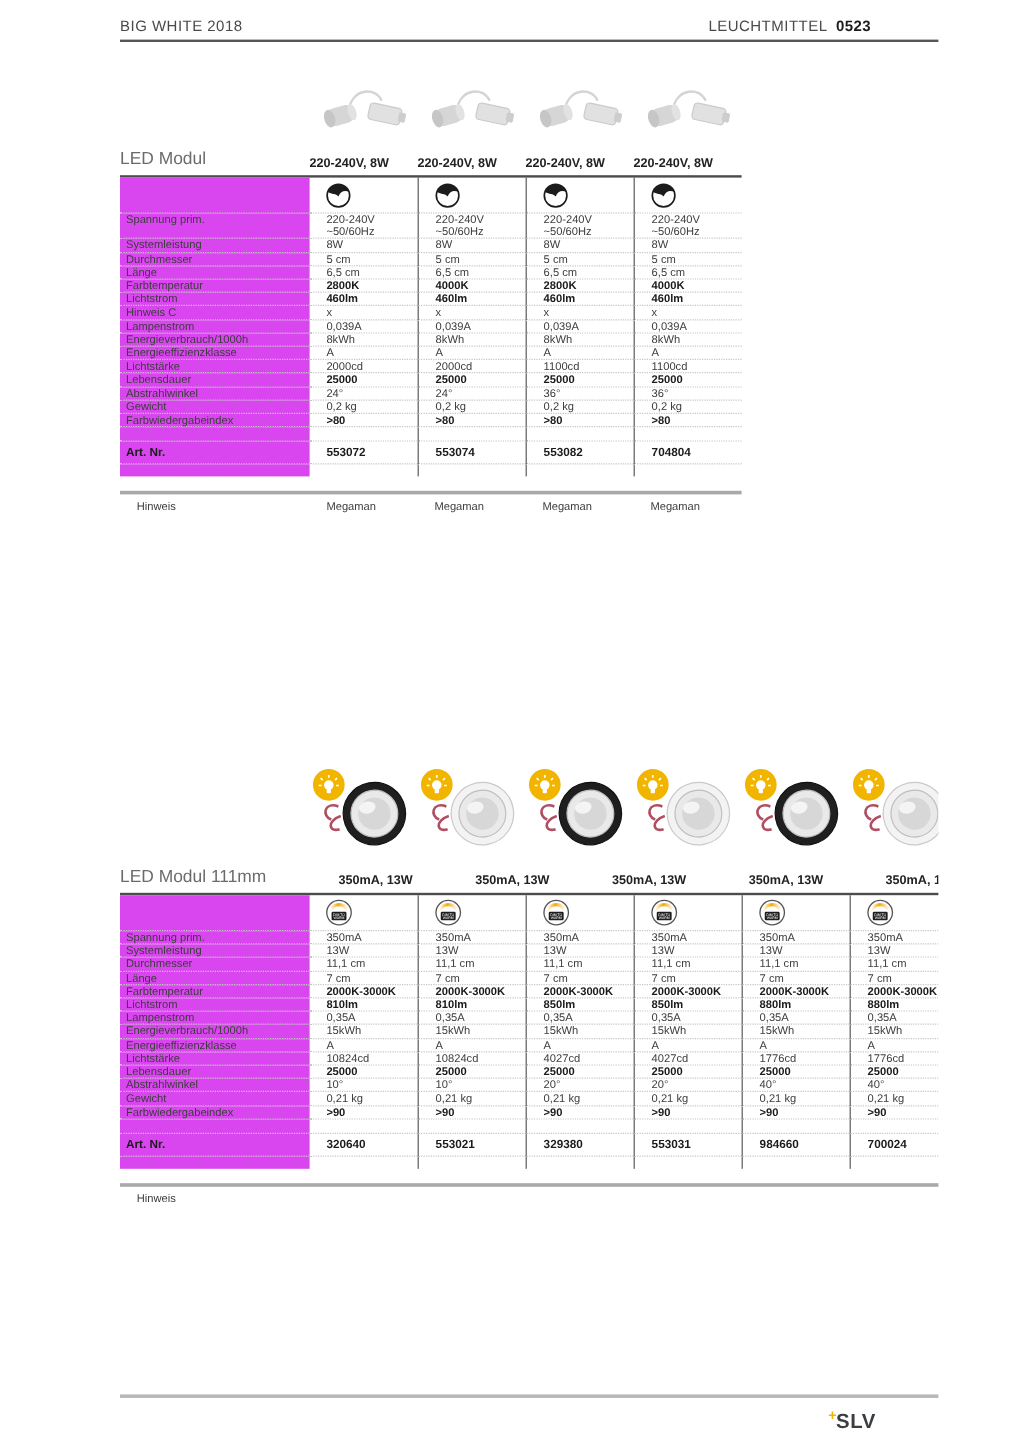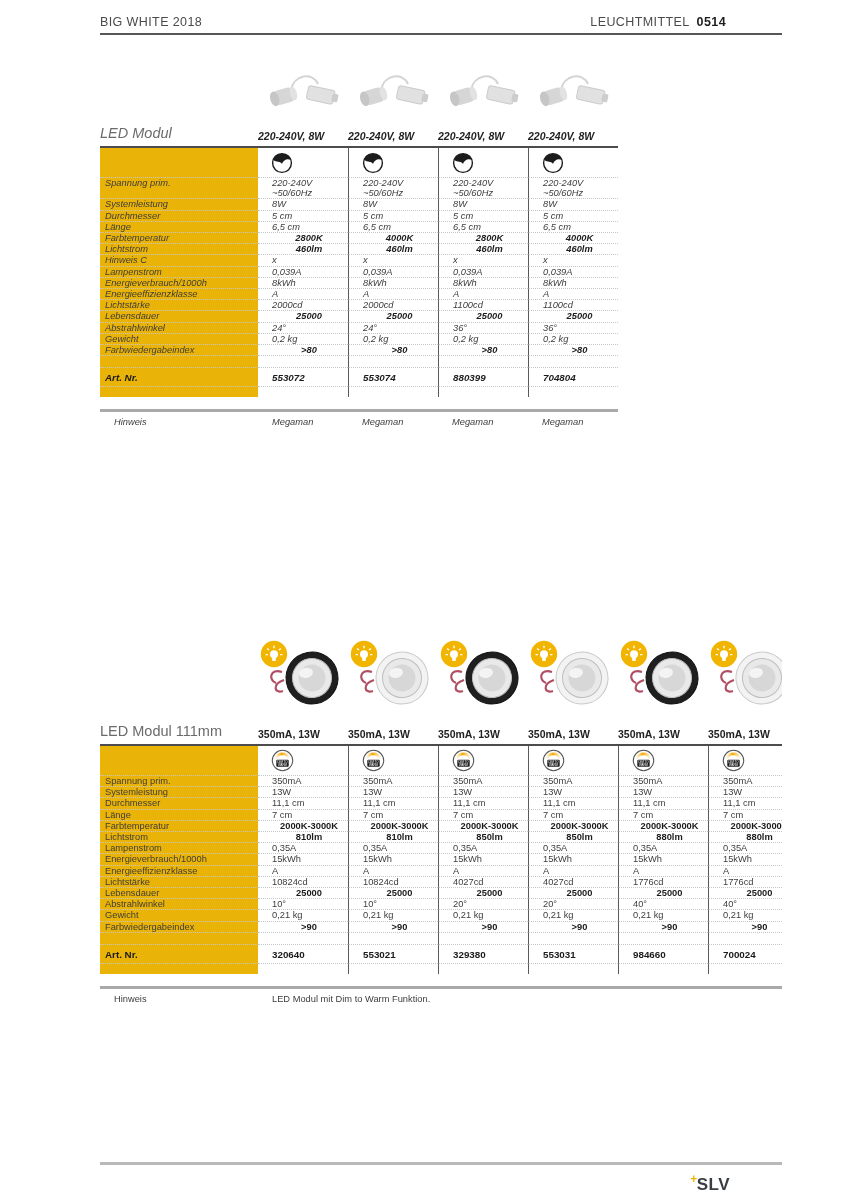--- a/index.html
+++ b/index.html
@@ -8,35 +8,35 @@
   
   .hdr-left{position:absolute;left:100px;top:15px;font-size:12.5px;letter-spacing:.4px;color:#4a4a4a;}
   .hdr-right{position:absolute;right:56px;top:15px;font-size:12.5px;letter-spacing:.4px;color:#4a4a4a;}
   .hdr-right b{color:#1d1d1d;margin-left:7px;}
   .hdr-rule{position:absolute;left:100px;top:33px;width:706px;height:2px;background:#565656;}
   .edge-tab{position:absolute;left:806px;top:0;width:44px;height:37px;background:#c6c7c9;
             display:flex;align-items:center;justify-content:center;}
   .edge-strip{position:absolute;left:835px;top:0;width:15px;height:1202px;background:#c6c7c9;}
   
   .tbl{position:absolute;}
-  .tbl1{left:100px;top:66px;width:518px;font-style:italic;}
+  .tbl1{left:100px;top:66px;width:518px;}
   .tbl2{left:100px;top:634px;width:698px;}
   .img-row,.hdr-row,.grid,.h-grid{display:grid;}
   .img-row{align-items:end;}
   .img-cell{position:relative;display:flex;justify-content:center;align-items:flex-end;}
   .badge{position:absolute;left:2px;top:0;}
   .hdr-row{align-items:end;height:30px;padding-bottom:4px;}
   .tbl-title{font-size:14.5px;color:#6b6b6b;padding-bottom:1px;}
   .col-hdr{font-weight:bold;font-size:10.5px;color:#222;}
   .rule{height:2px;background:#4c4c4c;}
   .c{font-size:9.3px;line-height:10.2px;border-bottom:1px dotted #c6c6c6;
      padding:0 2px 0 14px;white-space:pre-line;color:#3d3d3d;}
-  .l{background:#eab308;padding-left:5px;color:#3d3d3d;}
+  .l{background:#d946ef;padding-left:5px;color:#3d3d3d;}
   .sep{border-left:1px solid #5a5a5a;}
-  .bold{font-weight:bold;color:#1b1b1b;text-align:center;}
+  .bold{font-weight:bold;color:#1b1b1b;}
   .icon-cell{height:29px;display:flex;align-items:center;padding-left:13px;}
   .gapc{height:11px;}
   .artc{font-weight:bold;color:#1b1b1b;font-size:9.8px;padding-top:5px;padding-bottom:3px;}
   .tailc{height:10px;border-bottom:none;}
   .hinweis{margin-top:12px;}
   .h-rule{height:3px;background:#a9a9a9;margin-bottom:5px;}
   .h-grid .c{border-bottom:none;background:none;}
   
   .ft-rule{position:absolute;left:100px;top:1162px;width:690px;height:3px;background:#b9b9b9;}
   .ft-logo{position:absolute;right:52px;top:1172px;font-size:17px;font-weight:bold;
@@ -52,21 +52,21 @@
       <stop offset="0" stop-color="#ffffff"></stop>
       <stop offset="0.45" stop-color="#f6a800"></stop>
       <stop offset="1" stop-color="#ffffff"></stop>
     </linearGradient>
   </defs>
 </svg>
 
 <div class="page">
 
   <div class="hdr-left">BIG WHITE 2018</div>
-  <div class="hdr-right"><span>LEUCHTMITTEL</span><b>0514</b></div>
+  <div class="hdr-right"><span>LEUCHTMITTEL</span><b>0523</b></div>
   <div class="hdr-rule"></div>
   <div class="edge-strip"></div>
   <div class="edge-tab">
     <span>
       <svg width="20" height="22" viewBox="0 0 20 22">
         <path d="M4.5 15.5 C2.2 12.5 3.6 8 7.6 5.4 C11.6 2.8 15.6 3.2 16.3 6.2 C17 9.2 14 13 10.4 15.2 C8.2 16.5 6 16.8 4.5 15.5 Z" fill="none" stroke="#262626" stroke-width="1.5"></path>
         <path d="M5.2 14.6 L9.6 14.2" stroke="#262626" stroke-width="1.2"></path>
       </svg>
     </span>
   </div>
@@ -237,21 +237,21 @@
         <div class="c bold sep">&gt;80</div>
         <div class="c bold sep">&gt;80</div>
         <div class="c l gapc"></div>
         <div class="c gapc"></div>
         <div class="c gapc sep"></div>
         <div class="c gapc sep"></div>
         <div class="c gapc sep"></div>
         <div class="c l artc">Art. Nr.</div>
         <div class="c artc">553072</div>
         <div class="c artc sep">553074</div>
-        <div class="c artc sep">880399</div>
+        <div class="c artc sep">553082</div>
         <div class="c artc sep">704804</div>
         <div class="c l tailc"></div>
         <div class="c tailc"></div>
         <div class="c tailc sep"></div>
         <div class="c tailc sep"></div>
         <div class="c tailc sep"></div>
       </div>
     <div class="hinweis">
       <div class="h-rule"></div>
       <div class="h-grid" style="grid-template-columns: 158px repeat(4, 90px);">
@@ -375,21 +375,21 @@
           <span class="badge"><svg width="28" height="28" viewBox="0 0 28 28">
               <circle cx="14" cy="14" r="13.2" fill="#f1b500"></circle>
               <g stroke="#fff" stroke-width="1.4" fill="none">
                 <path d="M14 5.8v2.4M7.2 8.4l1.7 1.7M20.8 8.4l-1.7 1.7M5.6 14.6h2.4M22.4 14.6h-2.4"></path>
               </g>
               <circle cx="14" cy="14.2" r="4" fill="#fff"></circle>
               <rect x="12.2" y="17.6" width="3.6" height="3.4" rx="0.8" fill="#fff"></rect>
             </svg></span>
         </div>
       </div>
-    <div class="hdr-row" style="grid-template-columns: 158px repeat(6, 90px);">
+    <div class="hdr-row" style="grid-template-columns: 158px repeat(6, 90px); gap: 24px;">
       <div class="tbl-title">LED Modul 111mm</div>
     <div class="col-hdr">350mA, 13W</div>
         <div class="col-hdr">350mA, 13W</div>
         <div class="col-hdr">350mA, 13W</div>
         <div class="col-hdr">350mA, 13W</div>
         <div class="col-hdr">350mA, 13W</div>
         <div class="col-hdr">350mA, 13W</div>
       </div>
     <div class="rule"></div>
     <div class="grid" style="grid-template-columns: 158px repeat(6, 90px);">
@@ -553,21 +553,20 @@
         <div class="c tailc sep"></div>
         <div class="c tailc sep"></div>
         <div class="c tailc sep"></div>
         <div class="c tailc sep"></div>
         <div class="c tailc sep"></div>
       </div>
     <div class="hinweis">
       <div class="h-rule"></div>
       <div class="h-grid" style="grid-template-columns: 158px repeat(6, 90px);">
           <div class="c">Hinweis</div>
-          <div class="c" style="grid-column: span 6;">LED Modul mit Dim to Warm Funktion.</div>
         </div>
     </div>
   </section>
 
   <div class="ft-rule"></div>
   <div class="ft-logo"><span class="plus">+</span><span>SLV</span></div>
 
 </div>
 
 </body></html>

